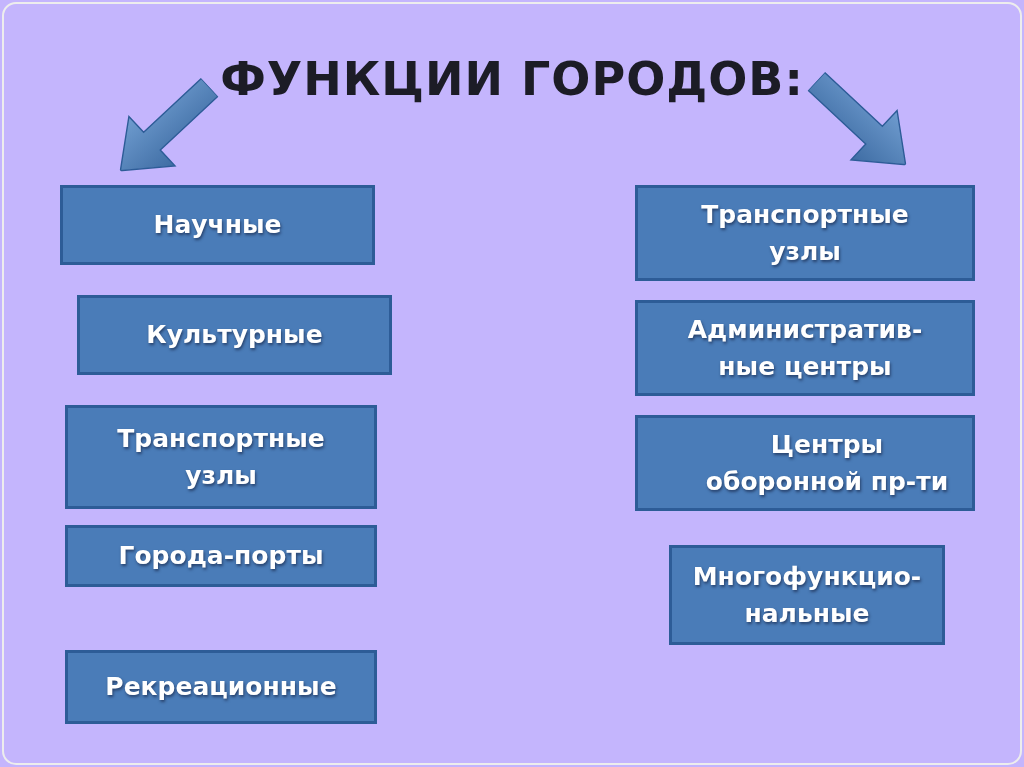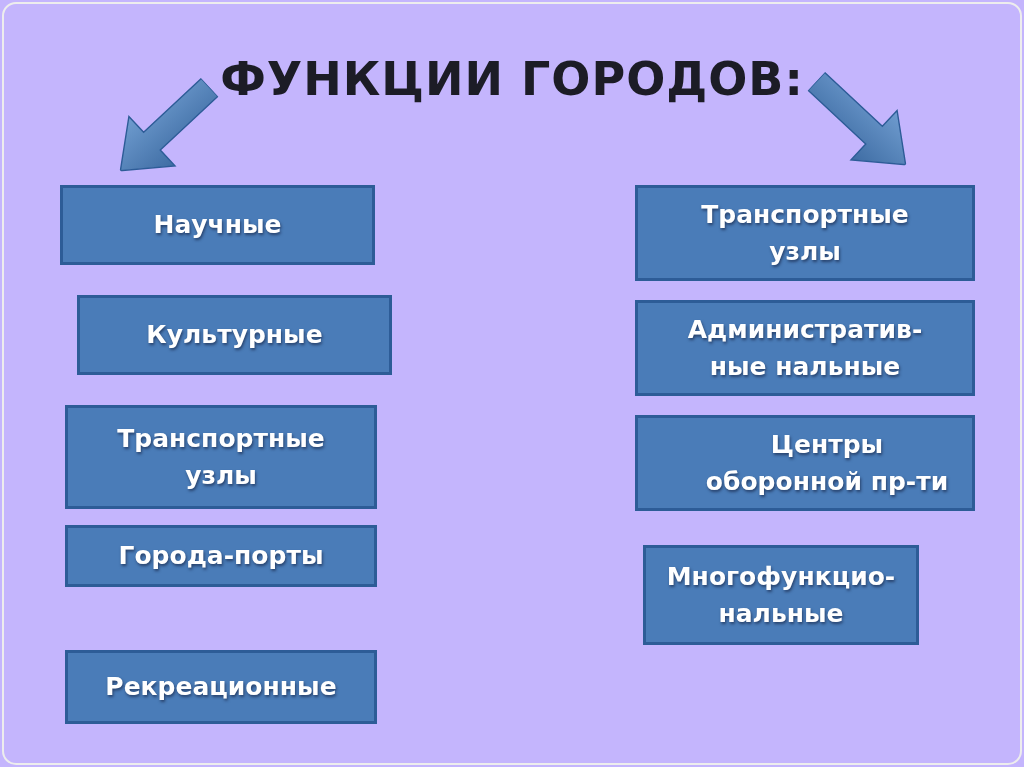--- a/index.html
+++ b/index.html
@@ -57,21 +57,21 @@
   .b-l0 { left: 60px;  top: 185px; width: 315px; height: 80px; }
   .b-l1 { left: 77px;  top: 295px; width: 315px; height: 80px; }
   .b-l2 { left: 65px;  top: 405px; width: 312px; height: 104px; }
   .b-l3 { left: 65px;  top: 525px; width: 312px; height: 62px; }
   .b-l4 { left: 65px;  top: 650px; width: 312px; height: 74px; }
 
   
   .b-r0 { left: 635px; top: 185px; width: 340px; height: 96px; }
   .b-r1 { left: 635px; top: 300px; width: 340px; height: 96px; }
   .b-r2 { left: 635px; top: 415px; width: 340px; height: 96px; padding-left: 44px; }
-  .b-r3 { left: 643px; top: 545px; width: 276px; height: 100px; }
+  .b-r3 { left: 669px; top: 545px; width: 276px; height: 100px; }
 
   .arrow {
     position: absolute;
     width: 122px;
     height: 74px;
   }
   .arrow-left  { left: 104px; top: 92px; transform: rotate(-43deg); }
   .arrow-right { left: 800px; top: 86px; transform: rotate(43deg); }
 </style>
 </head>
@@ -118,21 +118,21 @@
   <div class="fbox b-l4">
     <span>Рекреационные</span>
   </div>
 
   <div class="fbox b-r0">
     <span>Транспортные</span>
     <span>узлы</span>
   </div>
   <div class="fbox b-r1">
     <span>Административ-</span>
-    <span>ные  нальные</span>
+    <span>ные  центры</span>
   </div>
   <div class="fbox b-r2">
     <span>Центры</span>
     <span>оборонной пр-ти</span>
   </div>
   <div class="fbox b-r3">
     <span>Многофункцио-</span>
     <span>нальные</span>
   </div>
 </div>

